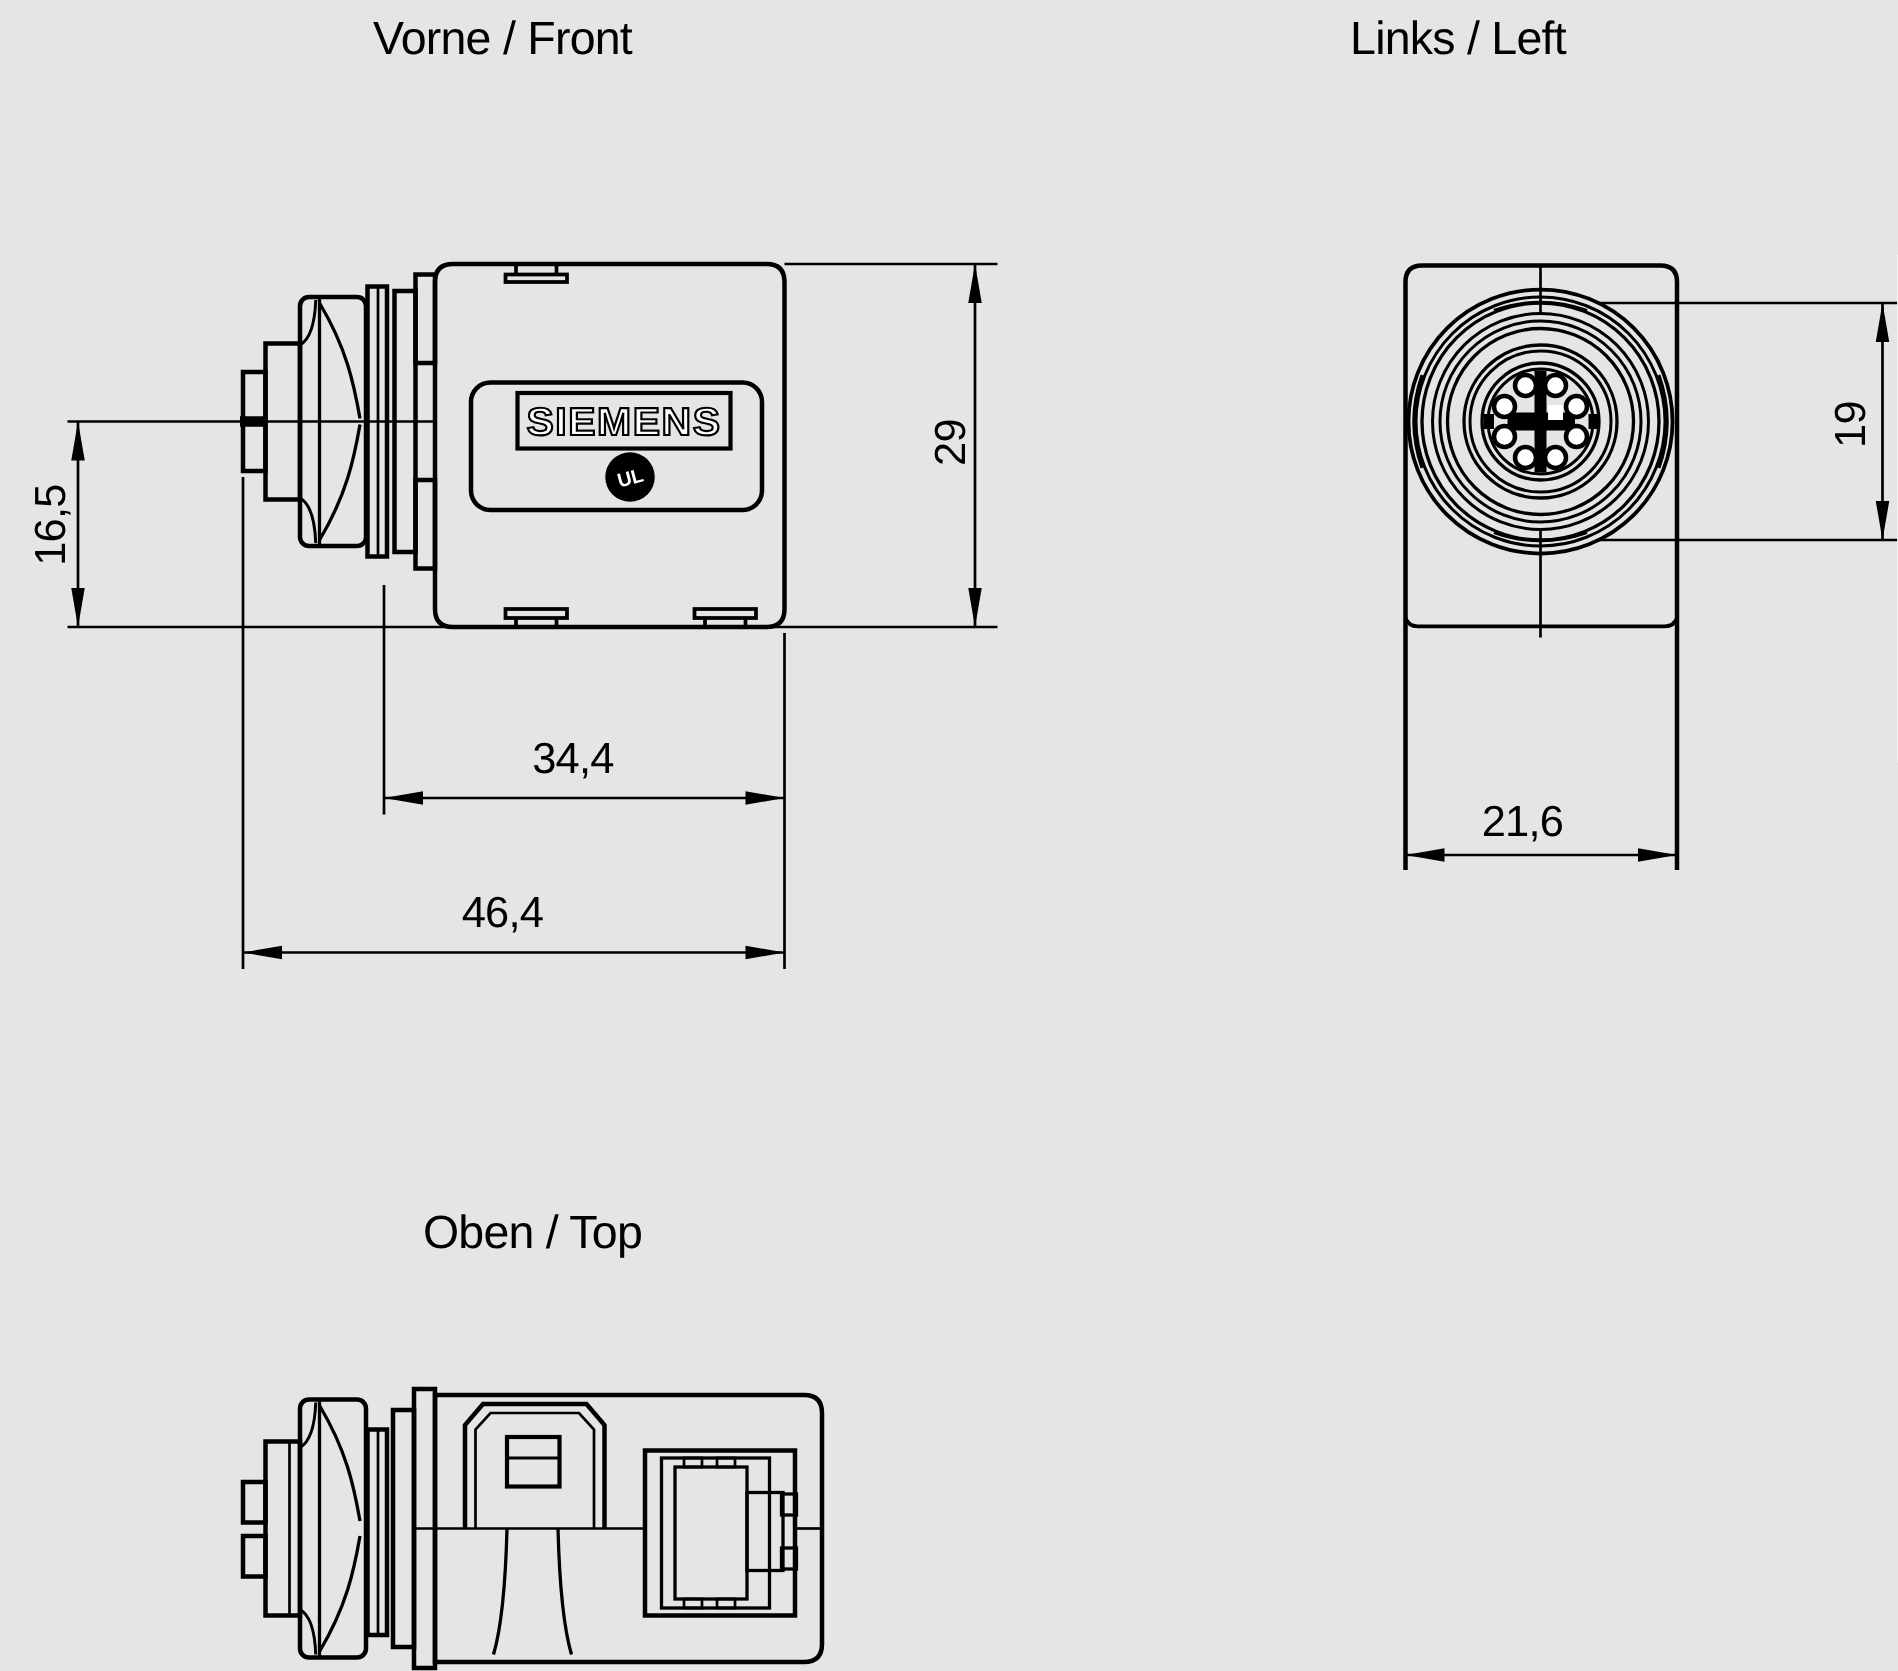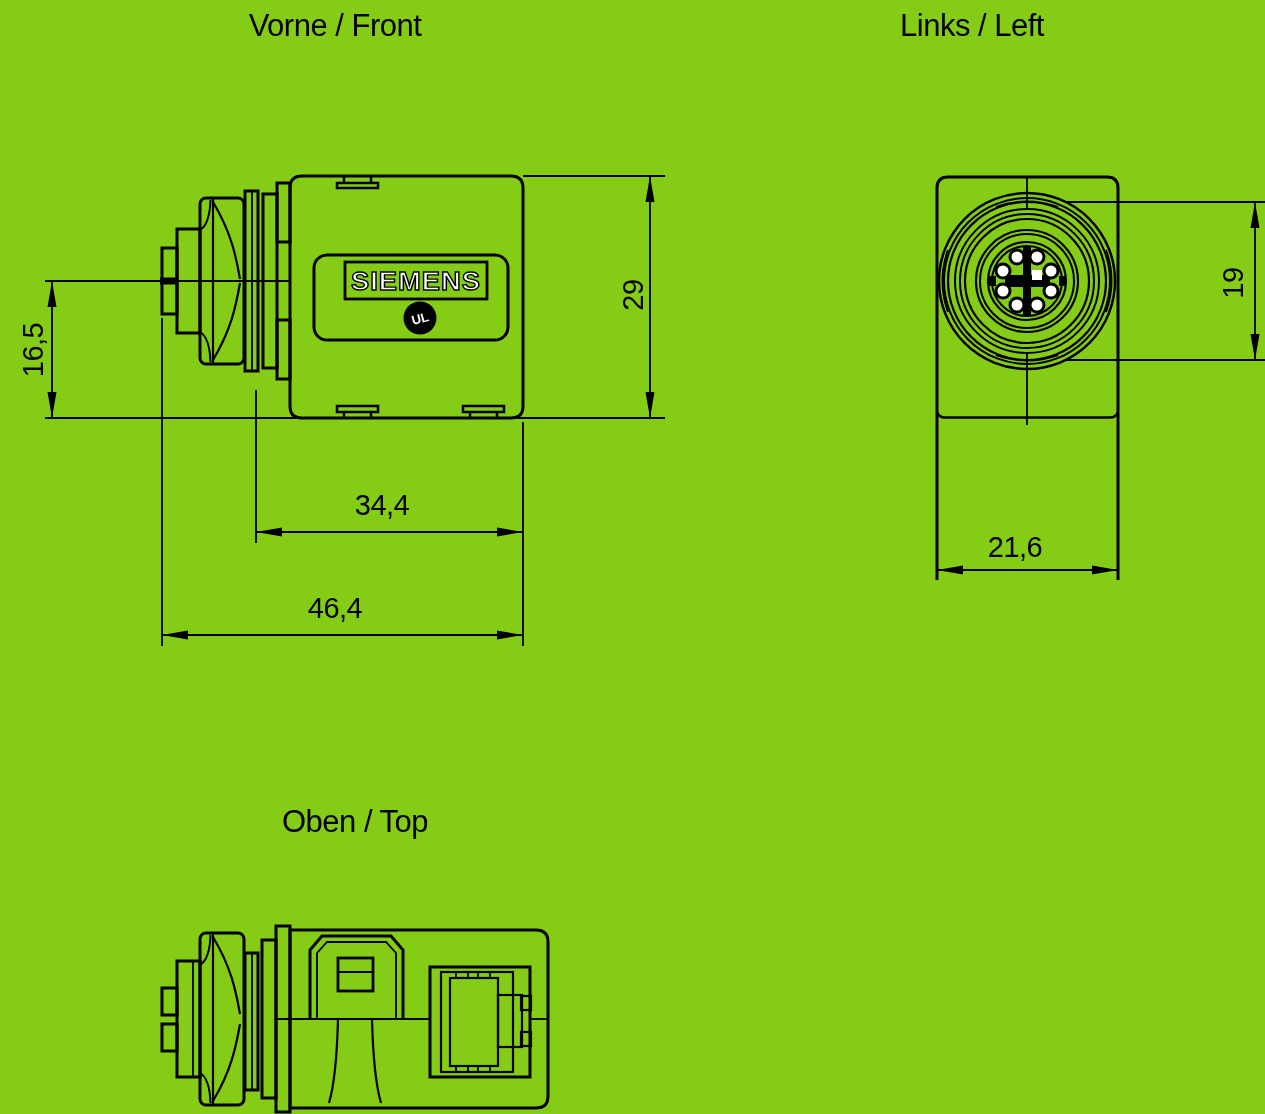--- a/index.html
+++ b/index.html
@@ -1,16 +1,16 @@
 <!DOCTYPE html>
 <html><head>
 <meta charset="utf-8">
 <style>
   html,body{margin:0;padding:0;background:#ffffff;}
-  .stage{position:relative;width:1265px;height:1114px;background:#84cc16;overflow:hidden;}
+  .stage{position:relative;width:1265px;height:1114px;background:#e5e5e5;overflow:hidden;}
   svg{display:block;}
   .title{font-family:"Liberation Sans",sans-serif;font-size:31px;fill:#000;letter-spacing:-0.5px;}
   .dim{font-family:"Liberation Sans",sans-serif;font-size:29px;fill:#000;letter-spacing:-0.5px;}
   .logo{font-family:"Liberation Sans",sans-serif;font-size:26px;font-weight:bold;fill:#fff;stroke:#000;stroke-width:1.4px;letter-spacing:1px;}
   .ul{font-family:"Liberation Sans",sans-serif;font-size:13px;font-weight:bold;fill:#fff;}
   .ln{stroke:#000;fill:none;}
 </style>
 </head>
 <body>
 

